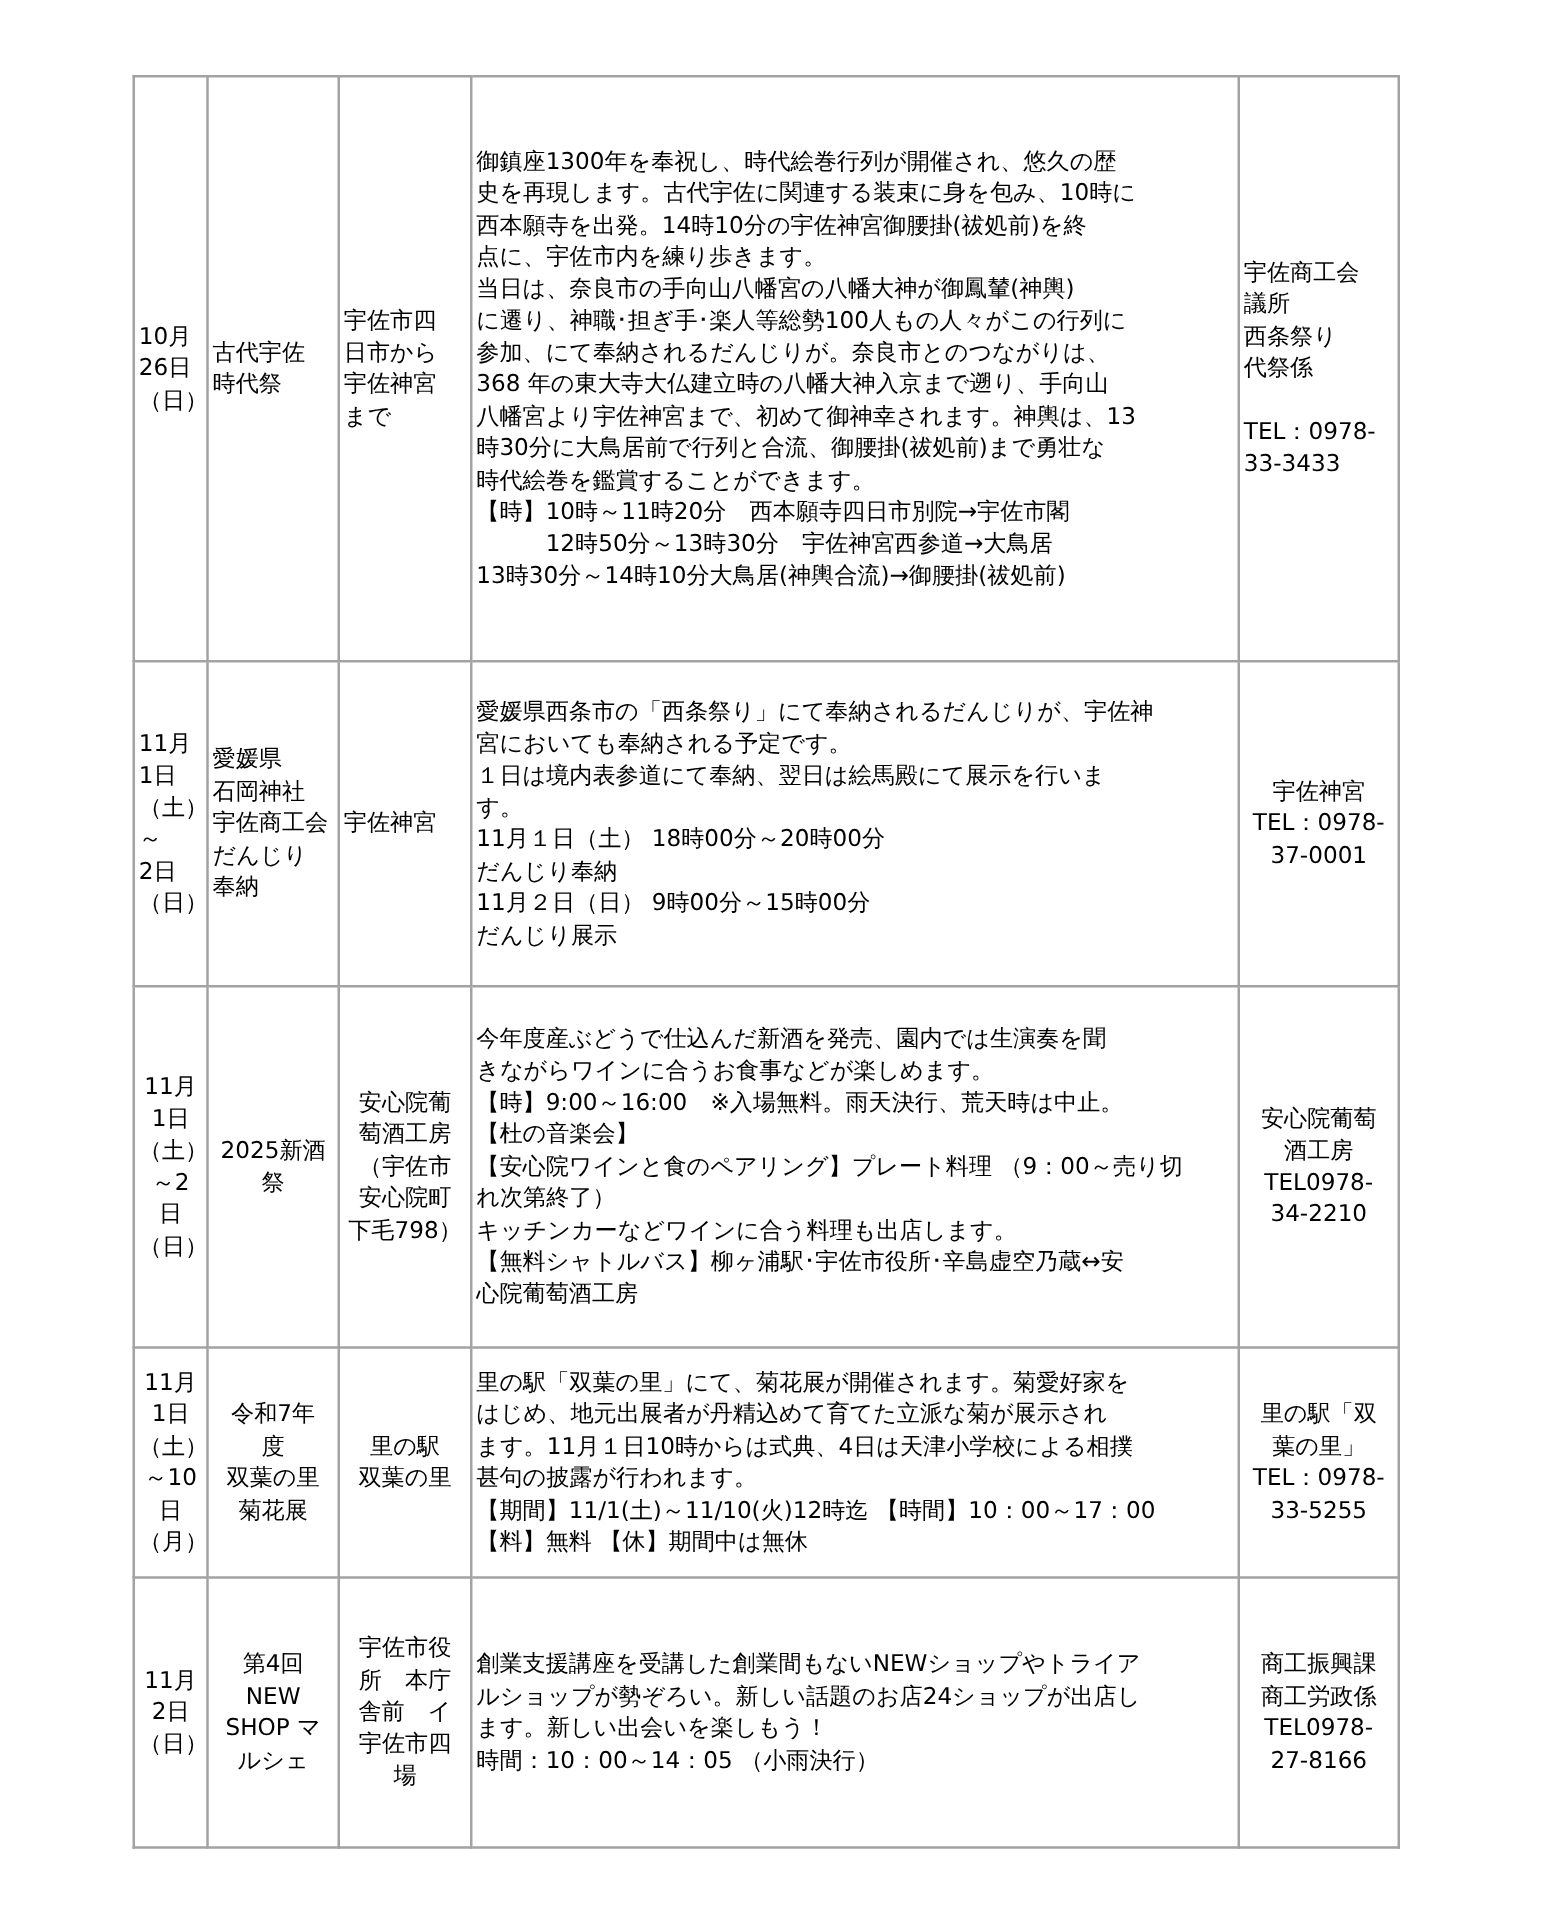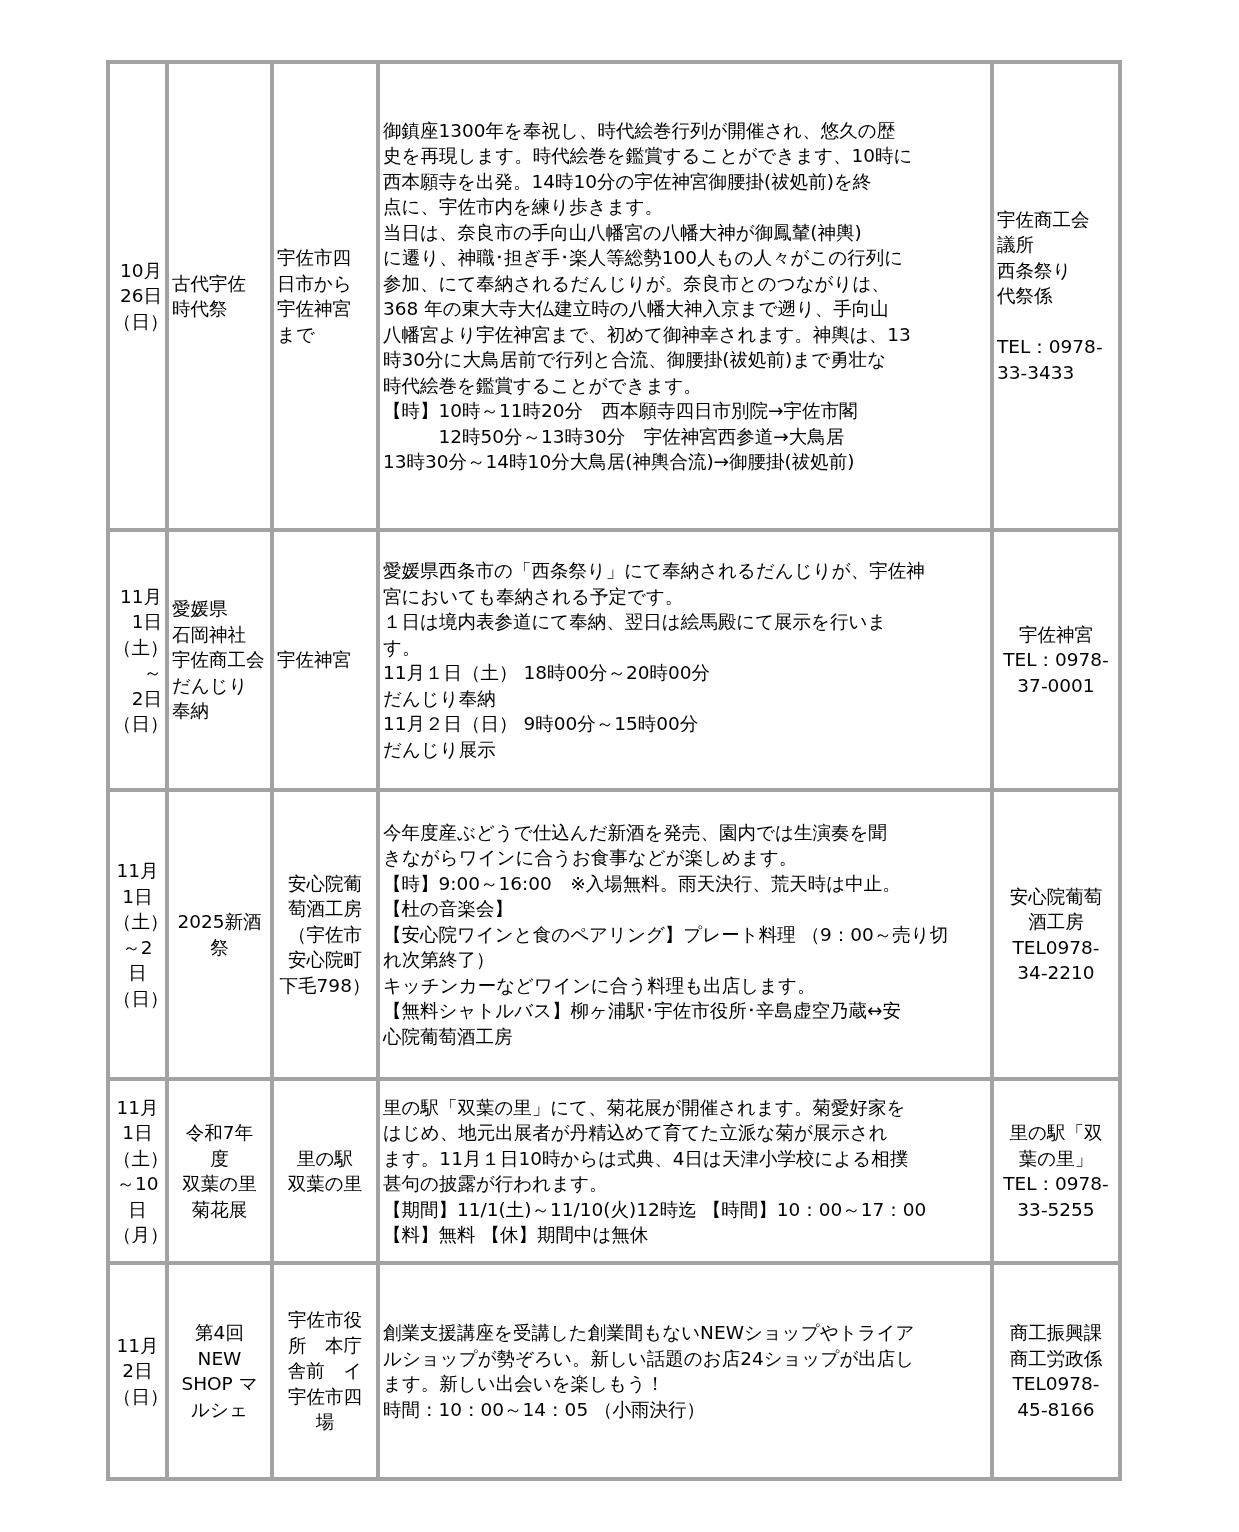--- a/index.html
+++ b/index.html
@@ -3,34 +3,34 @@
 <meta charset="utf-8">
 <style>
   html, body { margin:0; padding:0; background:#ffffff; }
   body { width:1239px; height:1532px; position:relative; overflow:hidden;
          font-family:"DejaVu Sans","Liberation Sans",sans-serif; color:#000; }
   table.events {
     position:absolute; left:106px; top:60px; width:1012px;
     border-collapse:collapse; table-layout:fixed;
   }
   table.events td {
-    border:4px solid #a3a3a3; padding:0 3px; vertical-align:middle;
+    border:2px solid #a3a3a3; padding:0 3px; vertical-align:middle;
     font-size:18.5px; line-height:25.5px; word-break:break-all;
   }
   col.c-date { width:59px; }
   col.c-name { width:105px; }
   col.c-place { width:106px; }
   col.c-desc { width:614px; }
   col.c-contact { width:128px; }
   tr.r1 { height:468px; }
   tr.r2 { height:260px; }
   tr.r3 { height:289px; }
   tr.r4 { height:184px; }
   tr.r5 { height:216px; }
-  .date { text-align:right; }
+  .date { text-align:left; }
   .date.center { text-align:center; }
   .center { text-align:center; }
   .line { display:block; white-space:pre-wrap; }
   .desc .line { white-space:pre; }
 </style>
 </head>
 <body>
 
 <table class="events">
   <colgroup>
@@ -52,21 +52,21 @@
         <span class="line">時代祭</span>
       </td>
       <td>
         <span class="line">宇佐市四</span>
         <span class="line">日市から</span>
         <span class="line">宇佐神宮</span>
         <span class="line">まで</span>
       </td>
       <td class="desc">
         <span class="line">御鎮座1300年を奉祝し、時代絵巻行列が開催され、悠久の歴</span>
-        <span class="line">史を再現します。時代絵巻を鑑賞することができます、10時に</span>
+        <span class="line">史を再現します。古代宇佐に関連する装束に身を包み、10時に</span>
         <span class="line">西本願寺を出発。14時10分の宇佐神宮御腰掛(祓処前)を終</span>
         <span class="line">点に、宇佐市内を練り歩きます。</span>
         <span class="line">当日は、奈良市の手向山八幡宮の八幡大神が御鳳輦(神輿)</span>
         <span class="line">に遷り、神職･担ぎ手･楽人等総勢100人もの人々がこの行列に</span>
         <span class="line">参加、にて奉納されるだんじりが。奈良市とのつながりは、</span>
         <span class="line">368 年の東大寺大仏建立時の八幡大神入京まで遡り、手向山</span>
         <span class="line">八幡宮より宇佐神宮まで、初めて御神幸されます。神輿は、13</span>
         <span class="line">時30分に大鳥居前で行列と合流、御腰掛(祓処前)まで勇壮な</span>
         <span class="line">時代絵巻を鑑賞することができます。</span>
         <span class="line">【時】10時～11時20分　西本願寺四日市別院→宇佐市閣</span>
@@ -216,17 +216,17 @@
       <td class="desc">
         <span class="line">創業支援講座を受講した創業間もないNEWショップやトライア</span>
         <span class="line">ルショップが勢ぞろい。新しい話題のお店24ショップが出店し</span>
         <span class="line">ます。新しい出会いを楽しもう！</span>
         <span class="line">時間：10：00～14：05 （小雨決行）</span>
       </td>
       <td class="center">
         <span class="line">商工振興課</span>
         <span class="line">商工労政係</span>
         <span class="line">TEL0978-</span>
-        <span class="line">45-8166</span>
+        <span class="line">27-8166</span>
       </td>
     </tr>
   </tbody>
 </table>
 
 </body></html>

